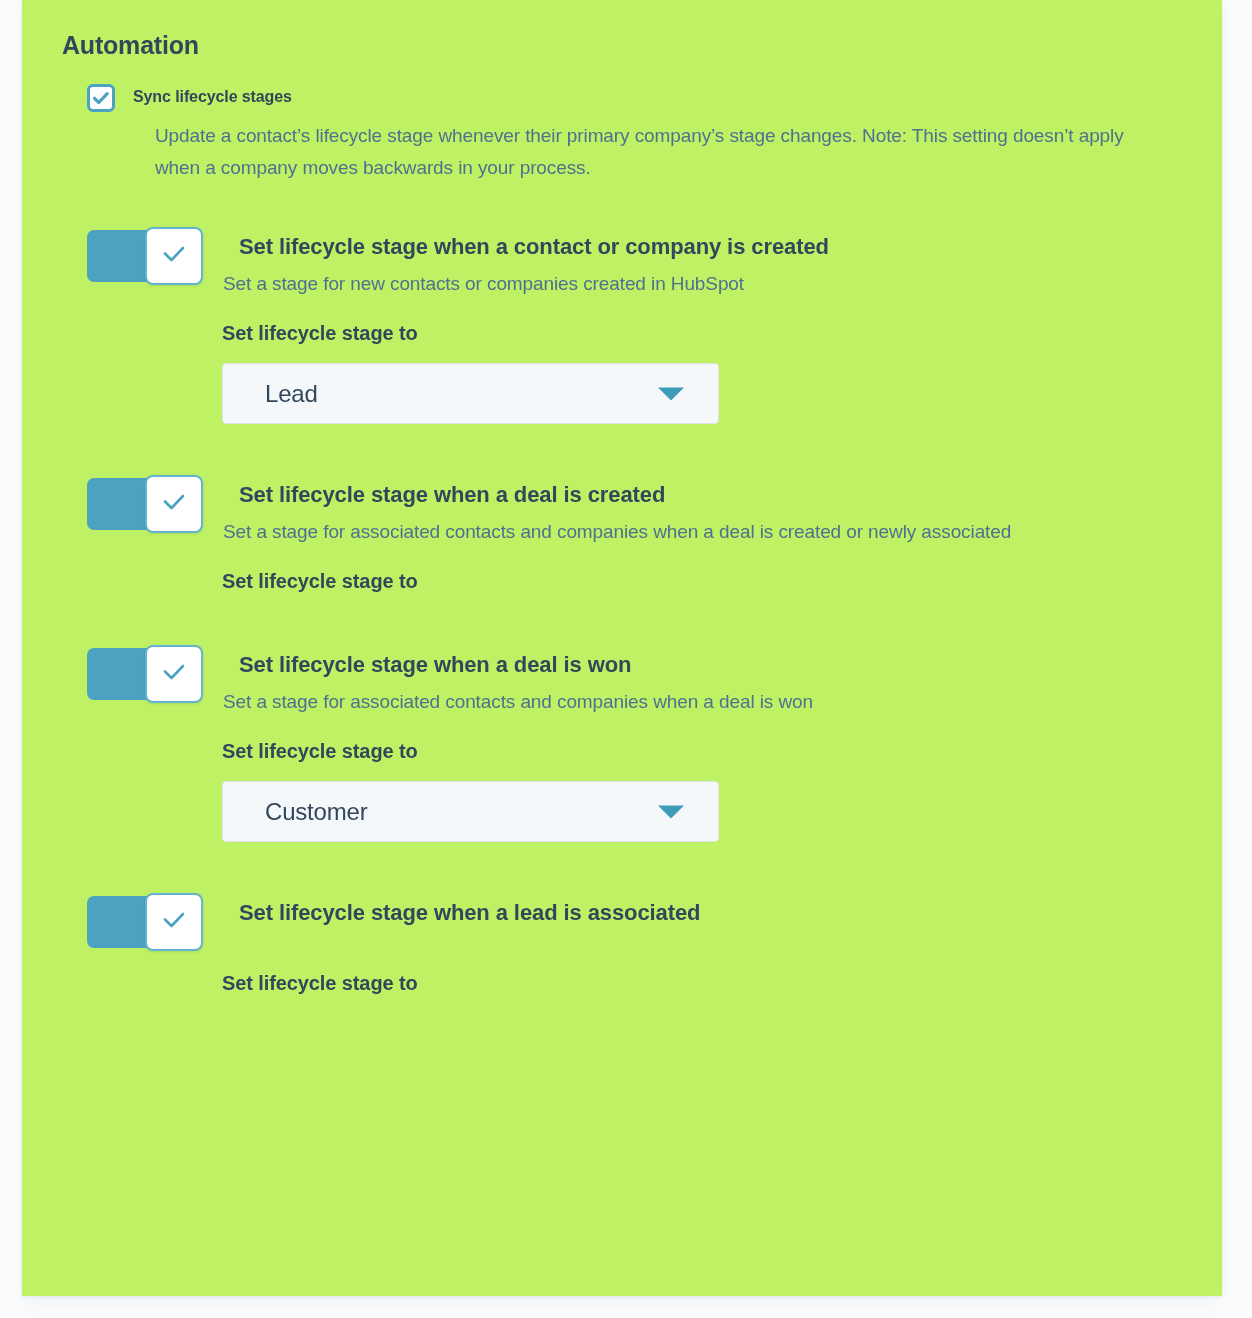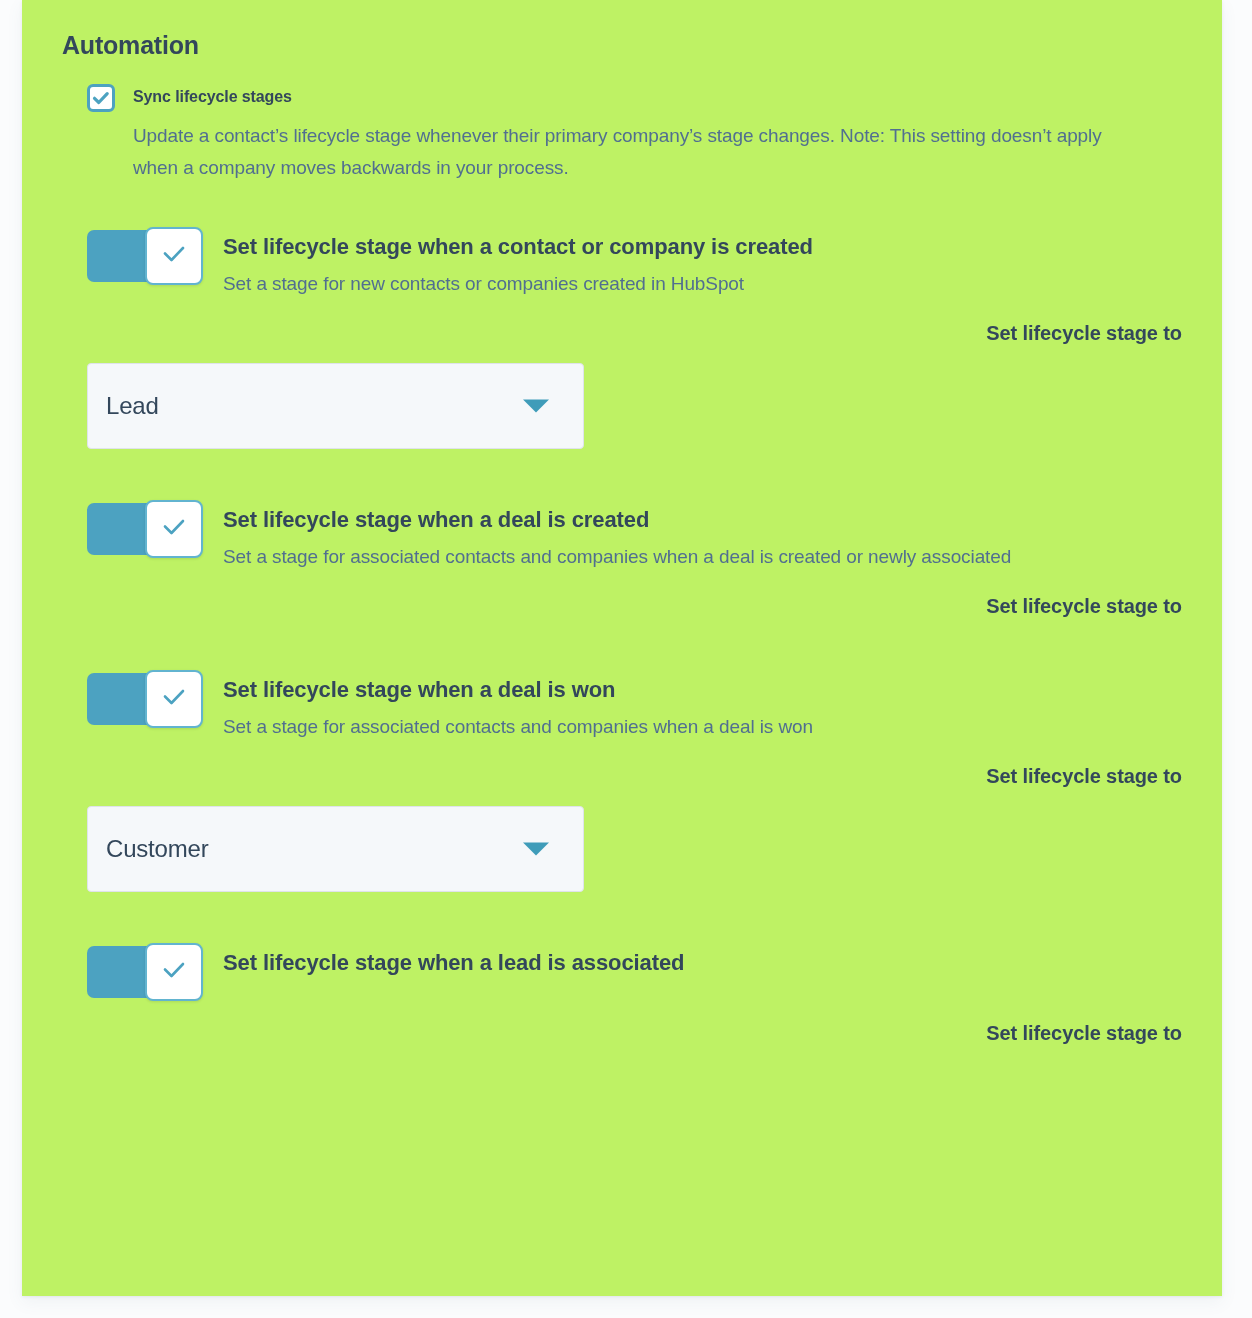--- a/index.html
+++ b/index.html
@@ -75,21 +75,21 @@
   }
   .sync-label {
     font-size: 16px;
     font-weight: bold;
     color: #33475b;
     margin-left: 18px;
     line-height: 30px;
     letter-spacing: -0.1px;
   }
   .sync-desc {
-    margin-left: 71px;
+    margin-left: 93px;
     margin-top: 8px;
     font-size: 19px;
     line-height: 32px;
     color: #516f90;
     max-width: 990px;
     letter-spacing: -0.1px;
   }
 
   
   .rules {
@@ -137,53 +137,55 @@
   .rule-texts {
     margin-left: 23px;
     padding-top: 4px;
   }
   .rule-title {
     font-size: 22px;
     font-weight: bold;
     color: #33475b;
     line-height: 30px;
     letter-spacing: -0.1px;
+    margin-left: 16px;
   }
   .rule-desc {
     font-size: 19px;
     color: #516f90;
     line-height: 28px;
     margin-top: 8px;
     letter-spacing: -0.1px;
   }
 
   .rule-body {
+    margin-left: 135px;
     margin-top: 22px;
-    text-align: right;
   }
   .field-label {
     font-size: 20px;
     font-weight: bold;
     color: #33475b;
     line-height: 26px;
     letter-spacing: -0.1px;
   }
 
   .select {
     position: relative;
     margin-top: 17px;
     width: 497px;
-    height: 86px;
+    height: 61px;
     background: #f5f8fa;
     border: 1px solid #dfe3eb;
     border-radius: 4px;
     box-sizing: border-box;
     display: flex;
     align-items: center;
     cursor: pointer;
+    padding-left: 24px;
   }
   .select-value {
     font-size: 24px;
     color: #33475b;
     margin-left: 18px;
     letter-spacing: -0.2px;
   }
   .select-caret {
     position: absolute;
     right: 34px;

